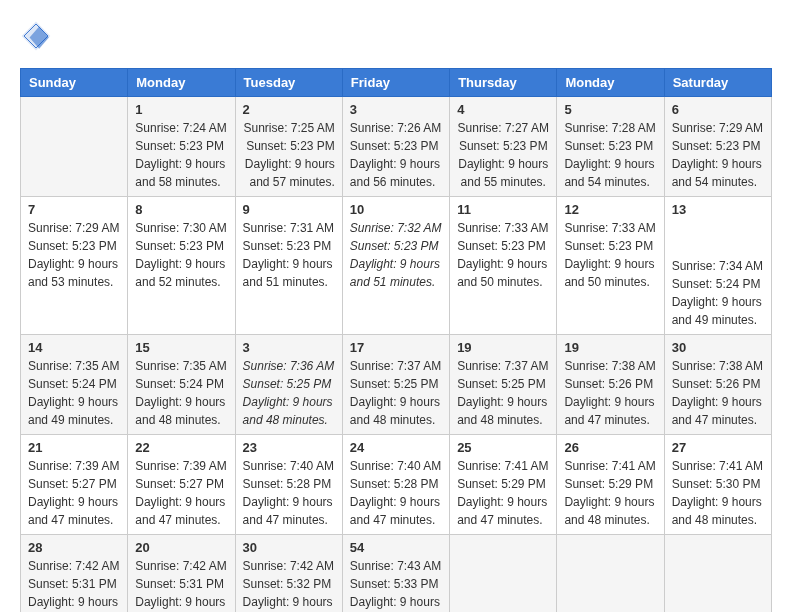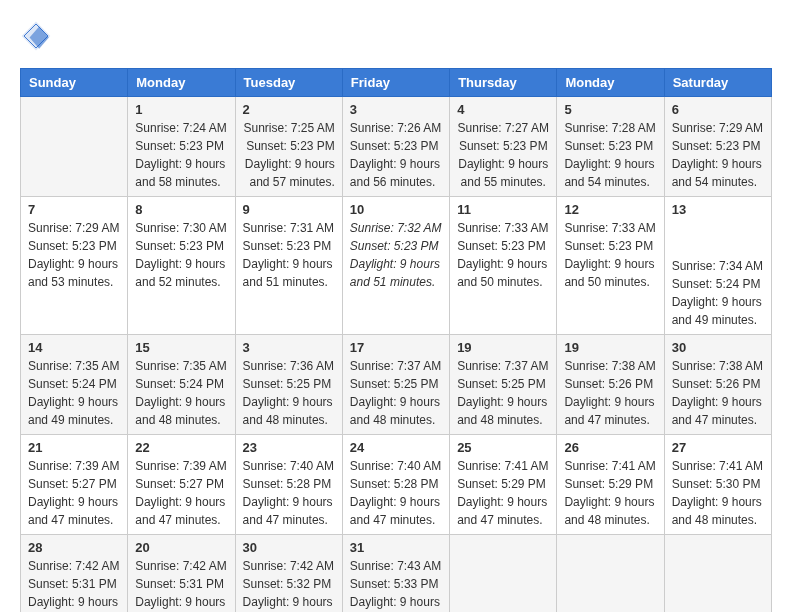--- a/index.html
+++ b/index.html
@@ -226,21 +226,21 @@
         </td>
         <td>
           <span class="day-number">15</span>
           <div class="day-info" style="white-space: pre-line;">Sunrise: 7:35 AM
 Sunset: 5:24 PM
 Daylight: 9 hours
 and 48 minutes.</div>
         </td>
         <td>
           <span class="day-number">3</span>
-          <div class="day-info" style="white-space: pre-line;">Sunrise: 7:36 AM
+          <div class="day-info" style="white-space: pre-line; font-style: italic;">Sunrise: 7:36 AM
 Sunset: 5:25 PM
 Daylight: 9 hours
 and 48 minutes.</div>
         </td>
         <td>
           <span class="day-number">17</span>
           <div class="day-info" style="white-space: pre-line;">Sunrise: 7:37 AM
 Sunset: 5:25 PM
 Daylight: 9 hours
 and 48 minutes.</div>
@@ -334,21 +334,21 @@
 and 49 minutes.</div>
         </td>
         <td>
           <span class="day-number">30</span>
           <div class="day-info" style="white-space: pre-line;">Sunrise: 7:42 AM
 Sunset: 5:32 PM
 Daylight: 9 hours
 and 49 minutes.</div>
         </td>
         <td>
-          <span class="day-number">31</span>
+          <span class="day-number">54</span>
           <div class="day-info" style="white-space: pre-line;">Sunrise: 7:43 AM
 Sunset: 5:33 PM
 Daylight: 9 hours
 and 50 minutes.</div>
         </td>
         <td></td>
         <td></td>
         <td></td>
       </tr>
     </tbody>

